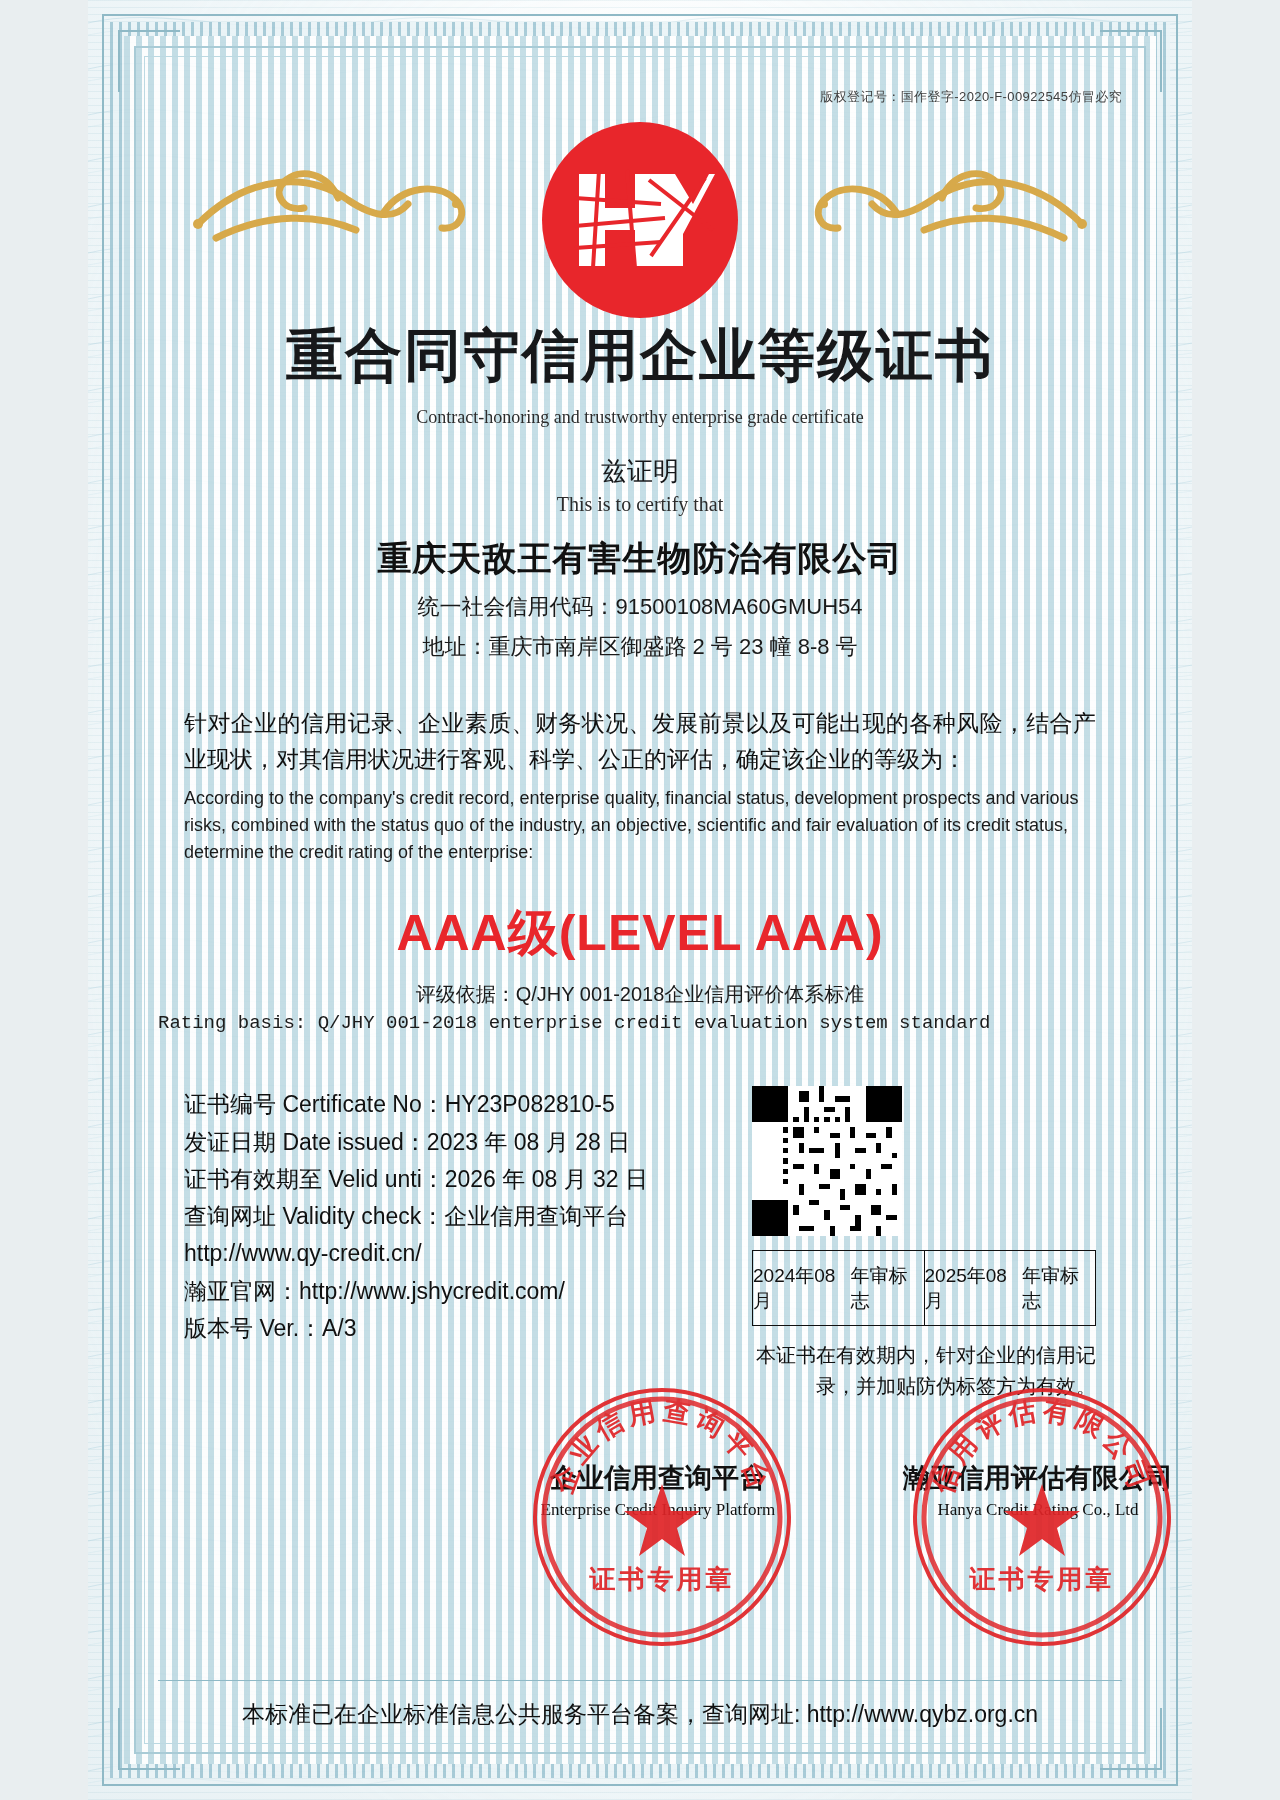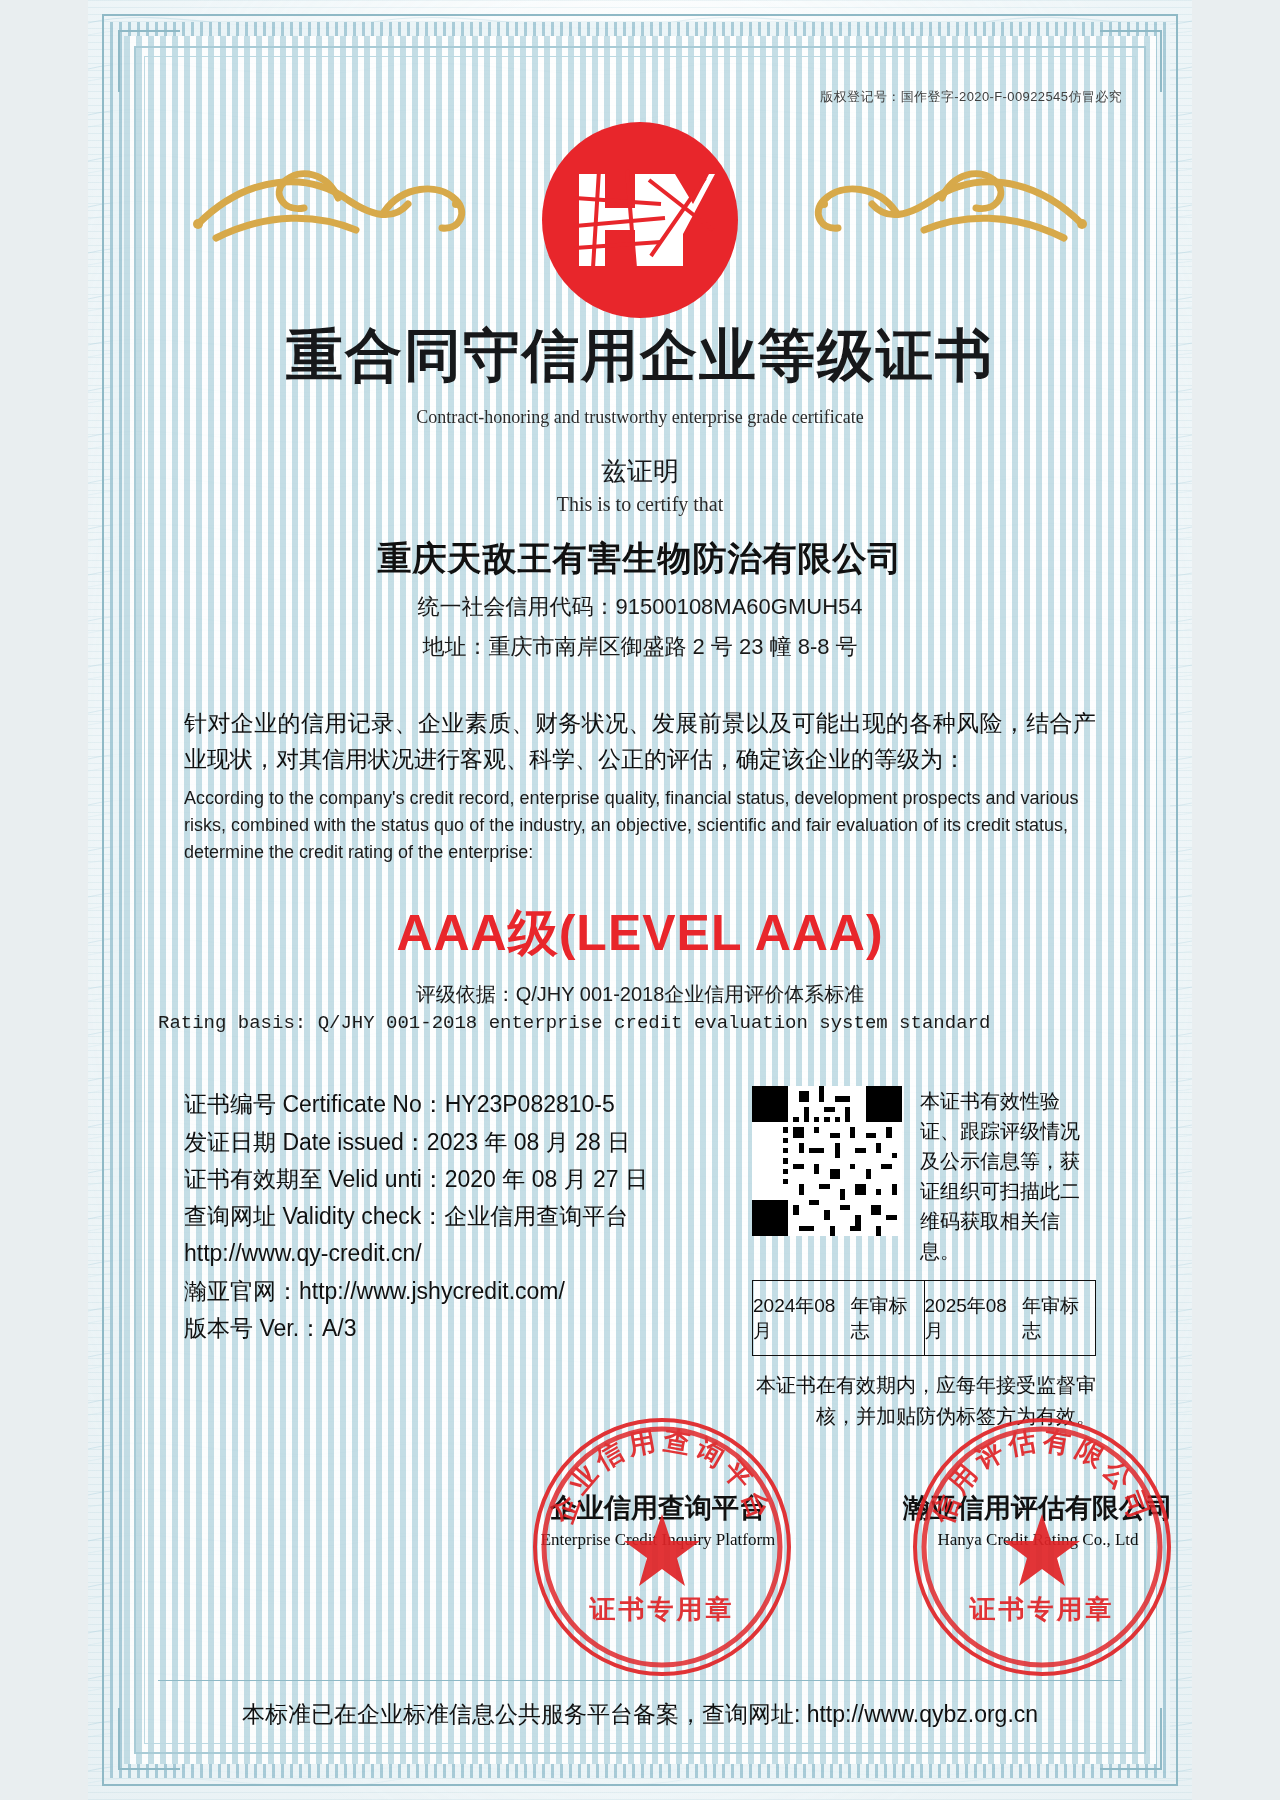--- a/index.html
+++ b/index.html
@@ -227,21 +227,21 @@
     </div>
 
     <div class="level">AAA级(LEVEL AAA)</div>
     <div class="basis-cn">评级依据：Q/JHY 001-2018企业信用评价体系标准</div>
     <div class="basis-en">Rating basis: Q/JHY 001-2018 enterprise credit evaluation system standard</div>
 
     <div class="info-row">
       <div class="info-left">
         <div class="line">证书编号 Certificate No：HY23P082810-5</div>
         <div class="line">发证日期 Date issued：2023 年 08 月 28 日</div>
-        <div class="line">证书有效期至 Velid unti：2020 年 08 月 27 日</div>
+        <div class="line">证书有效期至 Velid unti：2026 年 08 月 32 日</div>
         <div class="line">查询网址 Validity check：企业信用查询平台</div>
         <div class="line">http://www.qy-credit.cn/</div>
         <div class="line">瀚亚官网：http://www.jshycredit.com/</div>
         <div class="line">版本号 Ver.：A/3</div>
       </div>
 
       <div class="info-right">
         <div class="qr-row">
           <svg class="qr" viewBox="0 0 29 29" shape-rendering="crispEdges">
             <rect width="29" height="29" fill="#fff"></rect>
@@ -300,35 +300,34 @@
                 <rect x="17" y="23" width="2" height="1"></rect>
               <rect x="20" y="25" width="1" height="2"></rect>
                 <rect x="23" y="23" width="2" height="2"></rect>
               <rect x="26" y="25" width="2" height="1"></rect>
                 <rect x="9" y="27" width="3" height="1"></rect>
               <rect x="15" y="27" width="1" height="2"></rect>
                 <rect x="19" y="27" width="2" height="1"></rect>
               <rect x="24" y="27" width="1" height="2"></rect>
             </g>
           </svg>
-          <div class="qr-note">本证书有效性验证、跟踪评级情况及公示信息等，获证组织可扫描此二维码获取相关信息。</div>
         </div>
 
         <div class="stamp-boxes">
           <div class="stamp-box">
             <span>2024年08月</span>
             <span>年审标志</span>
           </div>
           <div class="stamp-box">
             <span>2025年08月</span>
             <span>年审标志</span>
           </div>
         </div>
 
-        <div class="annual-note">本证书在有效期内，应每年接受监督审核，并加贴防伪标签方为有效。</div>
+        <div class="annual-note">本证书在有效期内，针对企业的信用记录，并加贴防伪标签方为有效。</div>
       </div>
     </div>
 
     <div class="seals">
 
       <div class="seal-unit left">
         <svg class="seal-ring" viewBox="0 0 250 250">
           <defs>
             <path id="arc1" d="M38,150 A92,92 0 1,1 212,150"></path>
           </defs>

